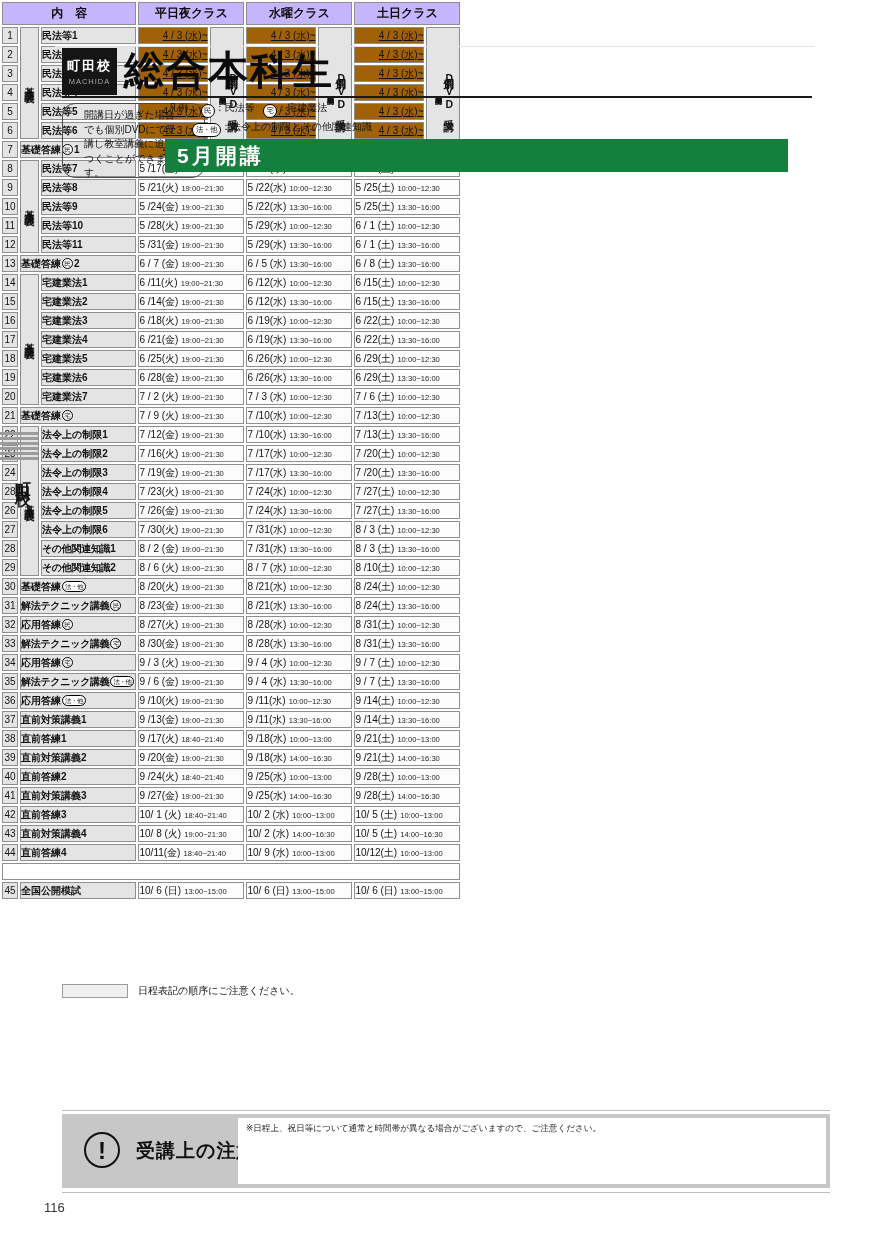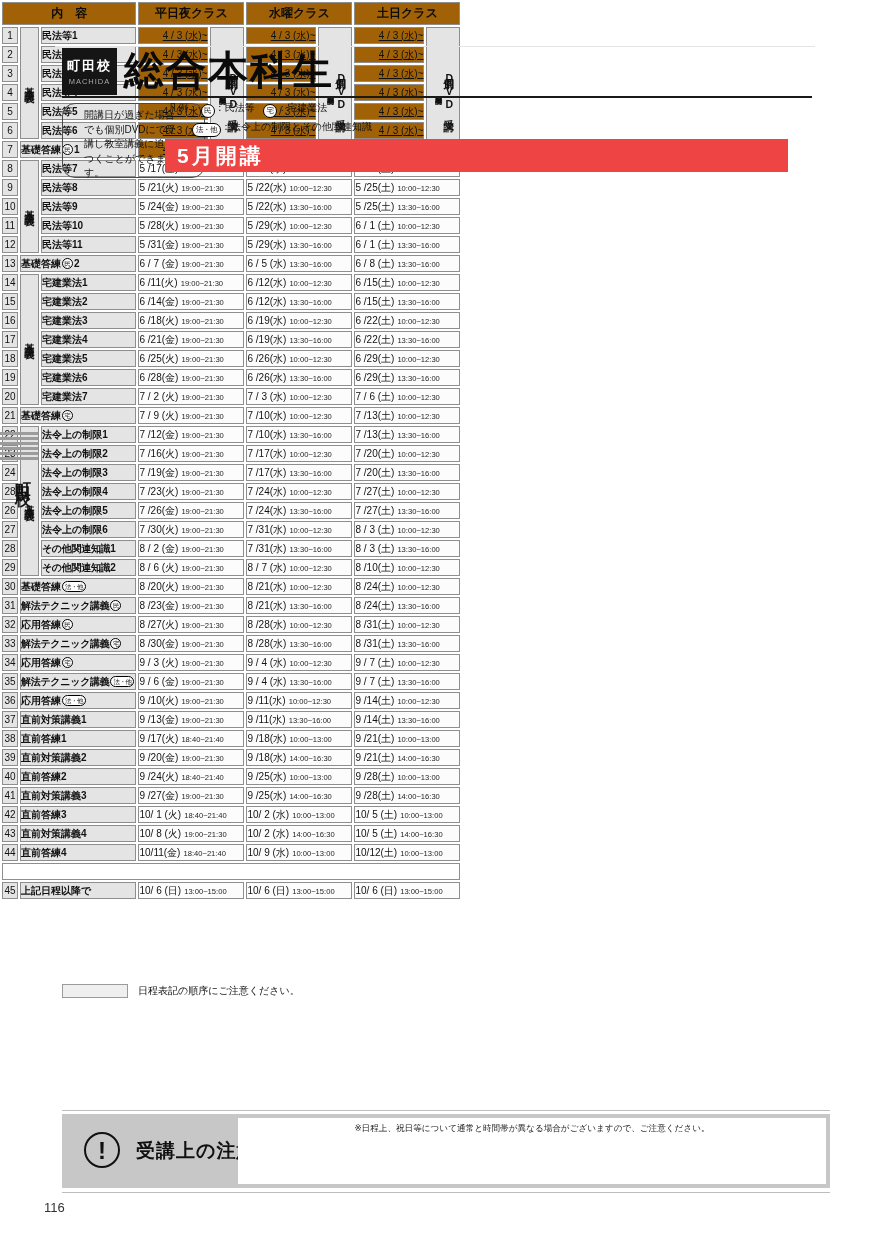--- a/index.html
+++ b/index.html
@@ -21,31 +21,31 @@
   
   #dvd-bubble{left:62px;top:103px;width:99px;height:65px;border:1.4px solid #4a4a4a;border-radius:13px;
     padding:4px 21px;font-size:10px;line-height:1.45;box-sizing:content-box;}
   
   #legend{left:168px;top:99px;font-size:10px;line-height:18px;}
   .lg-mark{display:inline-flex;align-items:center;justify-content:center;width:12px;height:12px;
     border:1px solid #000;border-radius:50%;font-size:7.5px;vertical-align:-2px;background:#fff;}
   .lg-mark.pill{width:auto;padding:0 3px;border-radius:7px;letter-spacing:-0.5px;}
   #legend .row2{margin-left:24px;}
   
-  #month-banner{left:165px;top:139px;width:623px;height:33px;background:#ef4444;color:#fff;
+  #month-banner{left:165px;top:139px;width:623px;height:33px;background:#15803d;color:#fff;
     font-size:21px;font-weight:bold;letter-spacing:3px;line-height:33px;padding-left:12px;box-sizing:border-box;}
   
   #side-tab{left:0;top:432px;width:44px;}
   #side-tab .bar{width:38px;height:3px;background:#9c9c9c;margin-bottom:2px;}
   #side-label{left:12px;top:470px;writing-mode:vertical-rl;text-orientation:upright;
     font-size:16px;font-weight:bold;letter-spacing:4px;}
   
   #schedule{left:62px;top:180px;border-collapse:separate;border-spacing:2px;}
   #schedule th,#schedule td{border:1px solid #8e8e8e;padding:0;}
-  #schedule th{background:#a16207;font-size:12px;font-weight:bold;height:21px;color:#0c0c0c;}
+  #schedule th{background:#c4b5fd;font-size:12px;font-weight:bold;height:21px;color:#0c0c0c;}
   #schedule td{height:15px;font-size:10px;}
   td.num{background:#e4e4e4;font-size:8.5px;text-align:center;}
   td.grp{background:#e4e4e4;text-align:center;vertical-align:middle;}
   .vtext{display:inline-block;writing-mode:vertical-rl;text-orientation:upright;
     font-size:10px;font-weight:bold;letter-spacing:2px;line-height:13px;}
   td.name{background:#e4e4e4;font-weight:bold;padding-left:3px;white-space:nowrap;text-align:left;}
   td.name.tight{font-size:8.4px;letter-spacing:-0.3px;}
   td.date{background:#a16207;text-align:right;white-space:pre;text-decoration:underline;}
   td.dt{background:#fcfcfc;white-space:nowrap;padding-left:3px;text-align:left;}
   .dt-d{font-size:10px;white-space:pre;}
@@ -65,21 +65,21 @@
   
   #notice-rule-top{left:62px;top:1110px;width:768px;height:1px;background:#bdbdbd;}
   #notice-rule-bottom{left:62px;top:1192px;width:768px;height:1px;background:#bdbdbd;}
   #notice-box{left:62px;top:1114px;width:768px;height:74px;background:#c7c7c7;}
   #notice-icon{position:absolute;left:22px;top:18px;width:36px;height:36px;border:2.5px solid #111;
     border-radius:50%;font-size:24px;font-weight:bold;text-align:center;line-height:34px;box-sizing:border-box;}
   #notice-title{position:absolute;left:74px;top:24px;font-size:19px;font-weight:bold;letter-spacing:1px;}
   #notice-panel{position:absolute;left:176px;top:4px;width:572px;height:58px;background:#fff;
     padding:4px 8px;font-size:8.6px;line-height:1.52;color:#1c1c1c;}
   #notice-panel ul{margin:0;padding:0;list-style:none;}
-  #notice-panel li{padding-left:1em;text-indent:-1em;text-align:center;}
+  #notice-panel li{padding-left:1em;text-indent:-1em;}
   
   #page-num{left:44px;top:1200px;font-size:13px;color:#333;}
 </style>
 </head>
 <body>
 
 <div id="top-rule" class="abs"></div>
 
 <div id="school-box" class="abs">
   <span class="jp">町田校</span>
@@ -448,21 +448,21 @@
         <td class="name" colspan="2">直前答練4</td>
         <td class="dt" colspan="2"><span class="dt-d">10/11(金)</span><span class="dt-t">18:40~21:40</span></td>
         <td class="dt" colspan="2"><span class="dt-d">10/ 9 (水)</span><span class="dt-t">10:00~13:00</span></td>
         <td class="dt" colspan="2"><span class="dt-d">10/12(土)</span><span class="dt-t">10:00~13:00</span></td>
       </tr>
       <tr class="spacer-row">
         <td colspan="9"></td>
       </tr>
       <tr>
         <td class="num">45</td>
-        <td class="name" colspan="2">上記日程以降で</td>
+        <td class="name" colspan="2">全国公開模試</td>
         <td class="dt" colspan="2"><span class="dt-d">10/ 6 (日)</span><span class="dt-t">13:00~15:00</span></td>
         <td class="dt" colspan="2"><span class="dt-d">10/ 6 (日)</span><span class="dt-t">13:00~15:00</span></td>
         <td class="dt" colspan="2"><span class="dt-d">10/ 6 (日)</span><span class="dt-t">13:00~15:00</span></td>
       </tr>
     </tbody>
 </table>
 
 <div id="footnote" class="abs">
   <span class="swatch"></span>
   <span>日程表記の順序にご注意ください。</span>

